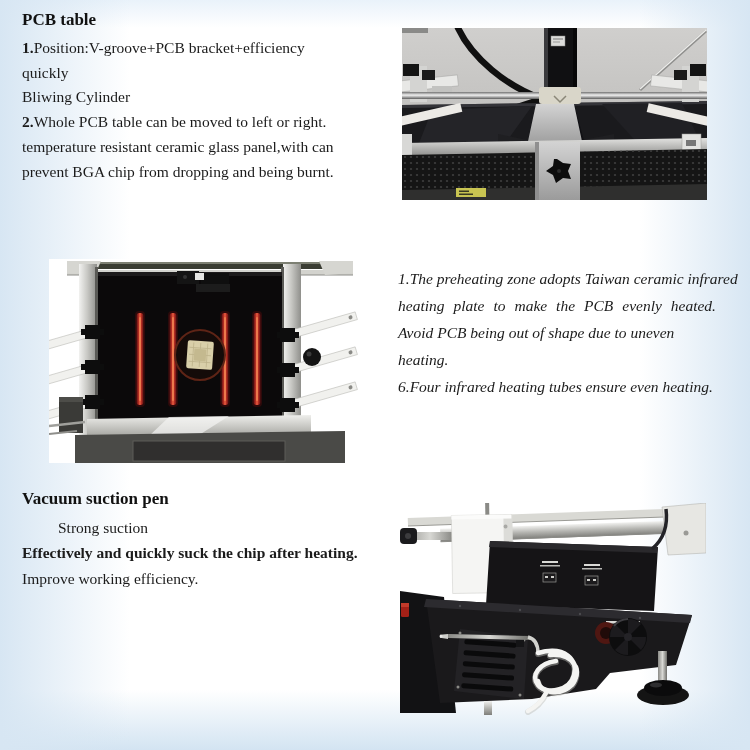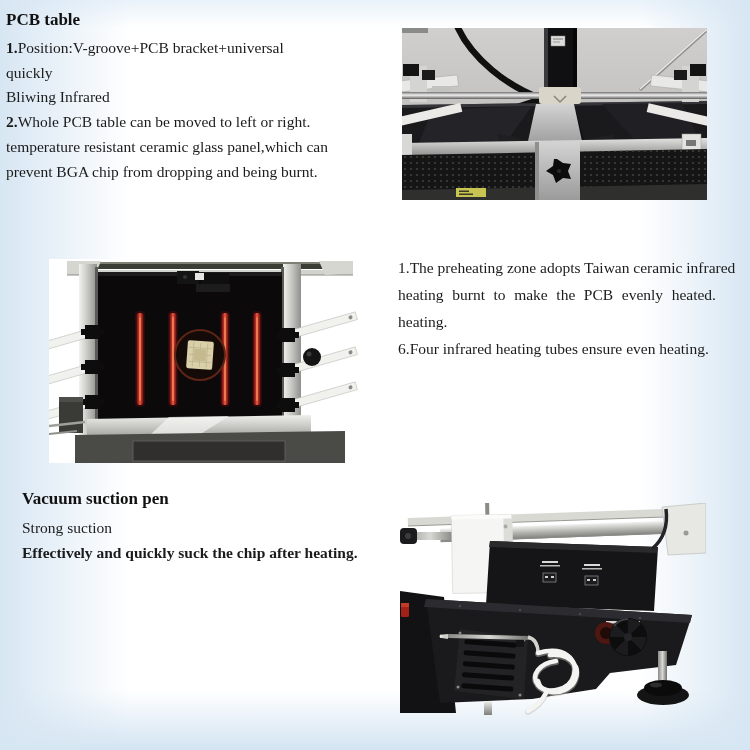--- a/index.html
+++ b/index.html
@@ -22,27 +22,27 @@
   #block-preheating .tline{line-height:27px;white-space:normal;}
   #block-preheating .just{text-align:justify;text-align-last:justify;white-space:nowrap;}
   .photo{position:absolute;}
   .photo svg{display:block;}
 </style>
 </head>
 <body>
 
 <div id="page">
 
-  <div class="tblock" style="left:6px;top:10px;">
+  <div class="tblock" style="left:22px;top:10px;">
     <h3>PCB table</h3>
-    <div class="tline"><span class="bpre">1.</span><span>Position:V-groove+PCB bracket+universal</span></div>
+    <div class="tline"><span class="bpre">1.</span><span>Position:V-groove+PCB bracket+efficiency</span></div>
     <div class="tline"><span class="bpre"></span><span>quickly</span></div>
-    <div class="tline"><span class="bpre"></span><span>Bliwing Infrared</span></div>
+    <div class="tline"><span class="bpre"></span><span>Bliwing Cylinder</span></div>
     <div class="tline"><span class="bpre">2.</span><span>Whole PCB table can be moved to left or right.</span></div>
-    <div class="tline"><span class="bpre"></span><span>temperature resistant ceramic glass panel,which can</span></div>
+    <div class="tline"><span class="bpre"></span><span>temperature resistant ceramic glass panel,with can</span></div>
     <div class="tline"><span class="bpre"></span><span>prevent BGA chip from dropping and being burnt.</span></div>
   </div>
 
   <div class="photo" style="left:402px;top:28px;width:305px;height:172px;">
   <svg width="305" height="172" viewBox="0 0 305 172">
     <defs>
       <linearGradient id="p1bg" x1="0" y1="0" x2="0" y2="1">
             <stop offset="0" stop-color="#d0cfcd"></stop>
             <stop offset="1" stop-color="#b5b4b2"></stop>
           </linearGradient>
@@ -269,31 +269,33 @@
       <polygon points="38,160 262,156 262,174 38,178" fill="url(#p2silver)"></polygon>
       <polygon points="120,158 180,157 150,176 100,177" fill="#f4f4f2" opacity="0.7"></polygon>
     </g>
     <g>
       <polygon points="26,176 296,172 296,204 26,204" fill="#4a4a47"></polygon>
       <rect x="84" y="182" width="152" height="20" fill="#302f2e" stroke="#5d5d59" stroke-width="1"></rect>
     </g>
   </svg>
   </div>
 
-  <div class="tblock" id="block-preheating" style="left:398px;top:254px;">
+  <div class="tblock" id="block-preheating" style="left:398px;top:265px;font-style:italic;">
     <div class="tline just">1.The preheating zone adopts Taiwan ceramic infrared</div>
-    <div class="tline just">heating burnt to make the PCB evenly heated.</div>
+    <div class="tline just">heating plate to make the PCB evenly heated.</div>
+    <div class="tline">Avoid PCB being out of shape due to uneven</div>
     <div class="tline">heating.</div>
     <div class="tline">6.Four infrared heating tubes ensure even heating.</div>
   </div>
 
   <div class="tblock" style="left:22px;top:489px;">
     <h3>Vacuum suction pen</h3>
-    <div class="tline" style="line-height:25.3px;">Strong suction</div>
+    <div class="tline" style="line-height:25.3px;margin-left:36px;">Strong suction</div>
     <div class="tline" style="line-height:25.3px;font-weight:bold;">Effectively and quickly suck the chip after heating.</div>
+    <div class="tline" style="line-height:25.3px;">Improve working efficiency.</div>
   </div>
 
   <div class="photo" style="left:400px;top:503px;width:306px;height:212px;">
   <svg width="306" height="212" viewBox="0 0 306 212">
     <defs>
       <linearGradient id="p3chrome" x1="0" y1="0" x2="0" y2="1">
             <stop offset="0" stop-color="#f2f2f0"></stop>
             <stop offset="0.5" stop-color="#b5b5b1"></stop>
             <stop offset="1" stop-color="#7e7e7a"></stop>
           </linearGradient>

